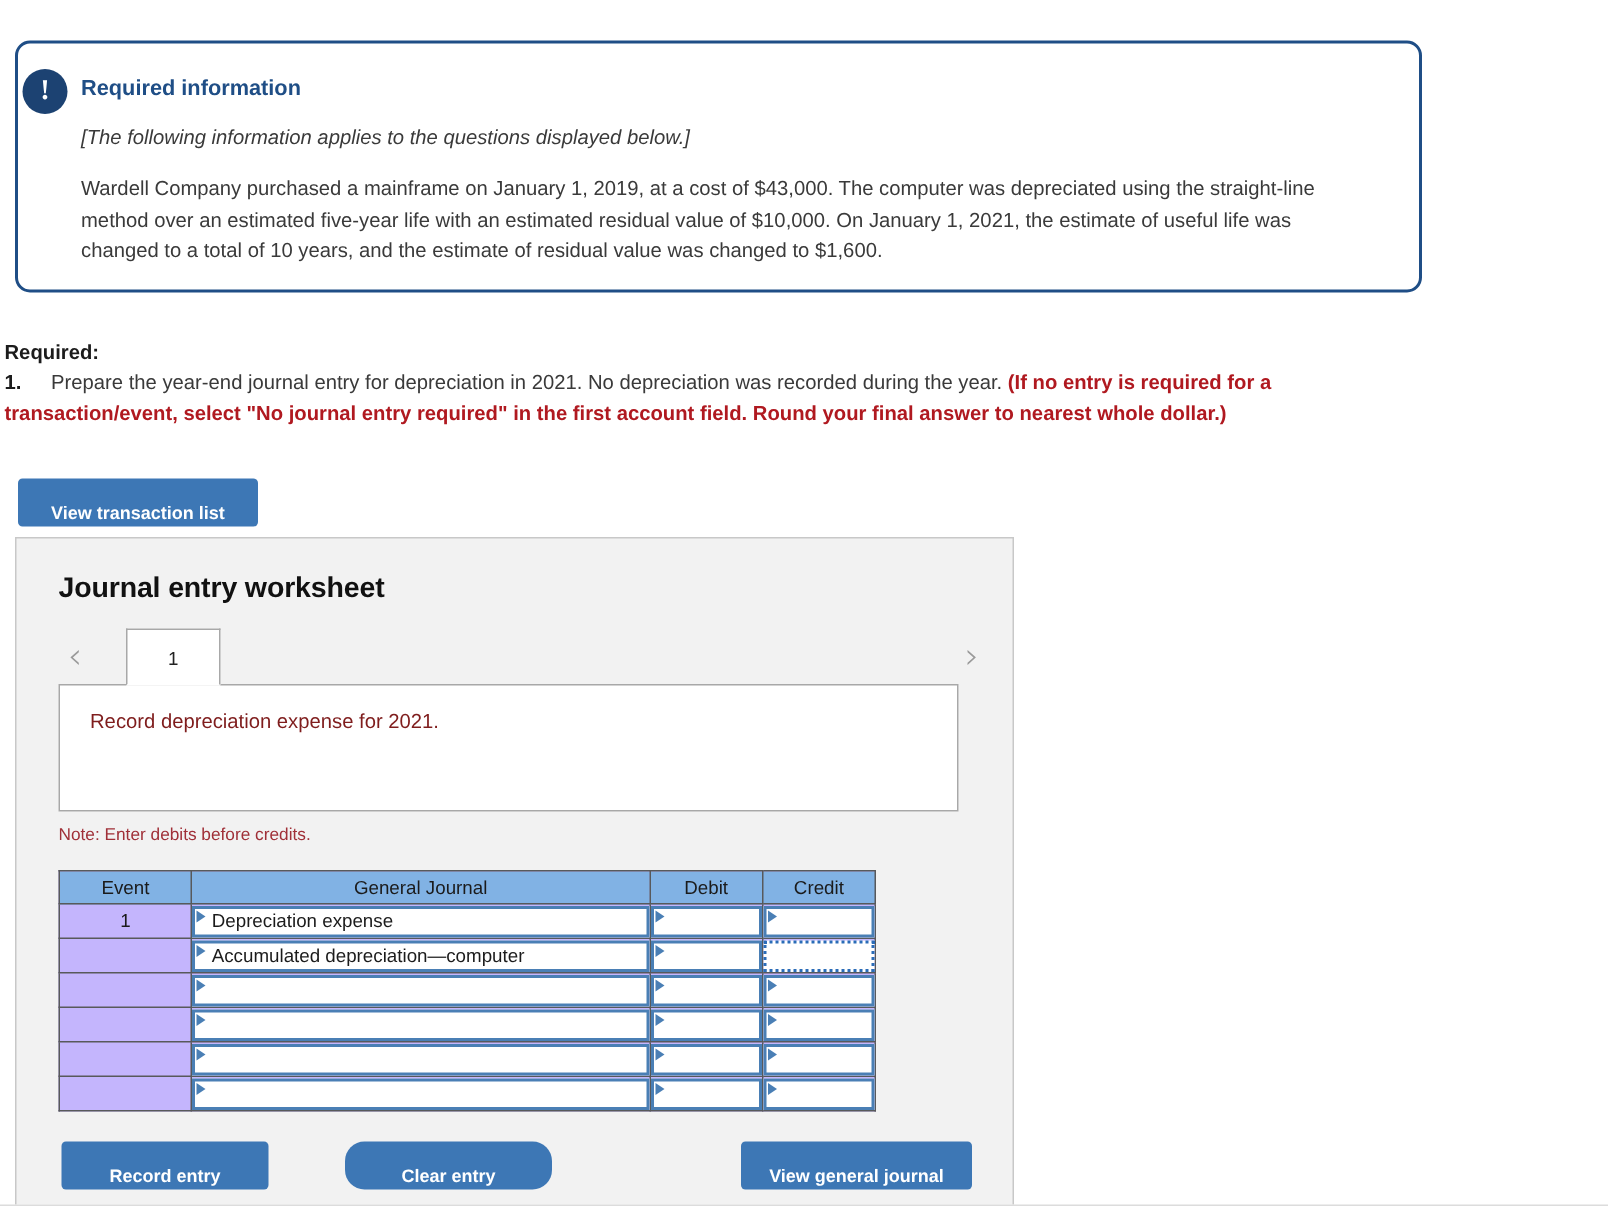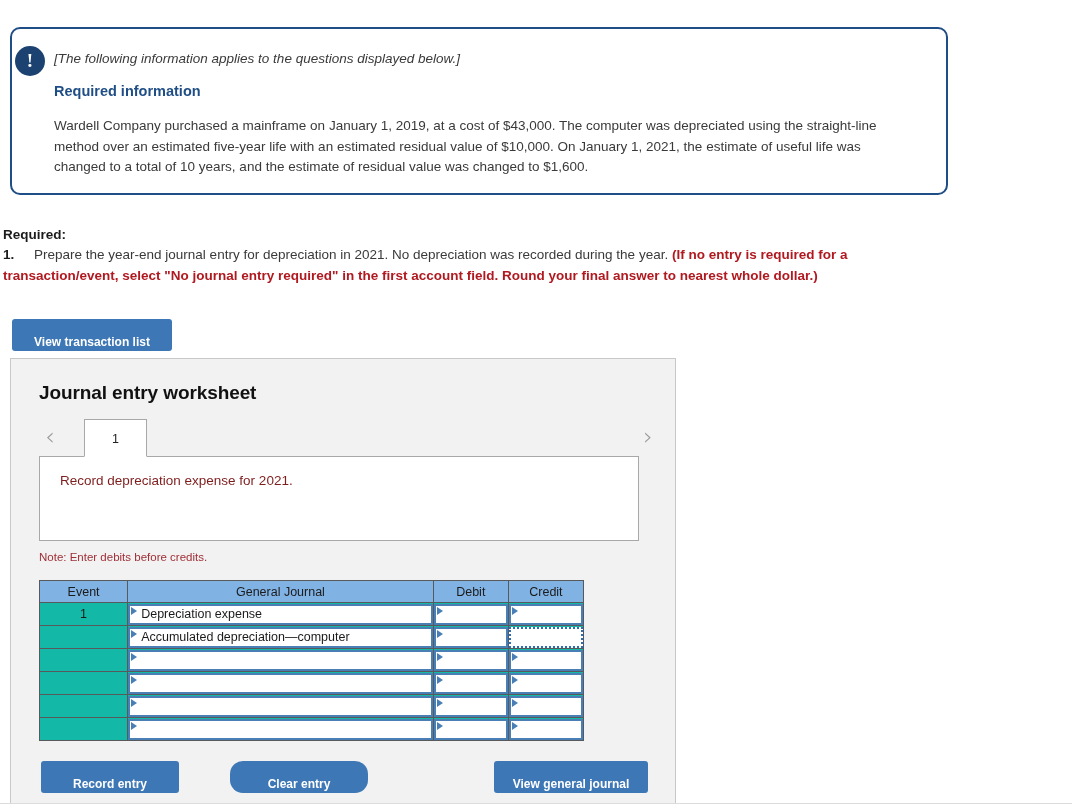--- a/index.html
+++ b/index.html
@@ -185,21 +185,21 @@
   }
 
   
   #journal-table {
     position: absolute;
     left: 28px;
     top: 221px;
     width: 545px;
     border-collapse: collapse;
     table-layout: fixed;
-    background: #14b8a6;
+    background: #c4b5fd;
   }
   #journal-table th {
     background: #81b2e4;
     border: 1px solid #58595b;
     font-size: 12.5px;
     font-weight: normal;
     color: #1b1b1b;
     height: 22px;
     text-align: center;
     padding: 0;
@@ -282,22 +282,22 @@
     height: 1px;
     background: #dcdcdc;
   }
 </style>
 </head>
 <body>
 
 <div id="required-info-box">
   <div id="alert-badge">!</div>
   <div class="ri-inner">
+    <p id="required-info-title">Required information</p>
     <p id="required-info-applies">[The following information applies to the questions displayed below.]</p>
-    <p id="required-info-title">Required information</p>
     <p id="required-info-body">Wardell Company purchased a mainframe on January 1, 2019, at a cost of $43,000. The computer was depreciated using the straight-line method over an estimated five-year life with an estimated residual value of $10,000. On January 1, 2021, the estimate of useful life was changed to a total of 10 years, and the estimate of residual value was changed to $1,600.</p>
   </div>
 </div>
 
 <div id="required-block">
   <span id="required-label">Required:</span>
   <span id="requirement-number">1.</span><span id="requirement-text"> Prepare the year-end journal entry for depreciation in 2021. No depreciation was recorded during the year. </span><span id="requirement-note">(If no entry is required for a transaction/event, select "No journal entry required" in the first account field. Round your final answer to nearest whole dollar.)</span>
 </div>
 
 <button class="btn" id="view-transaction-list-button">View transaction list</button>

